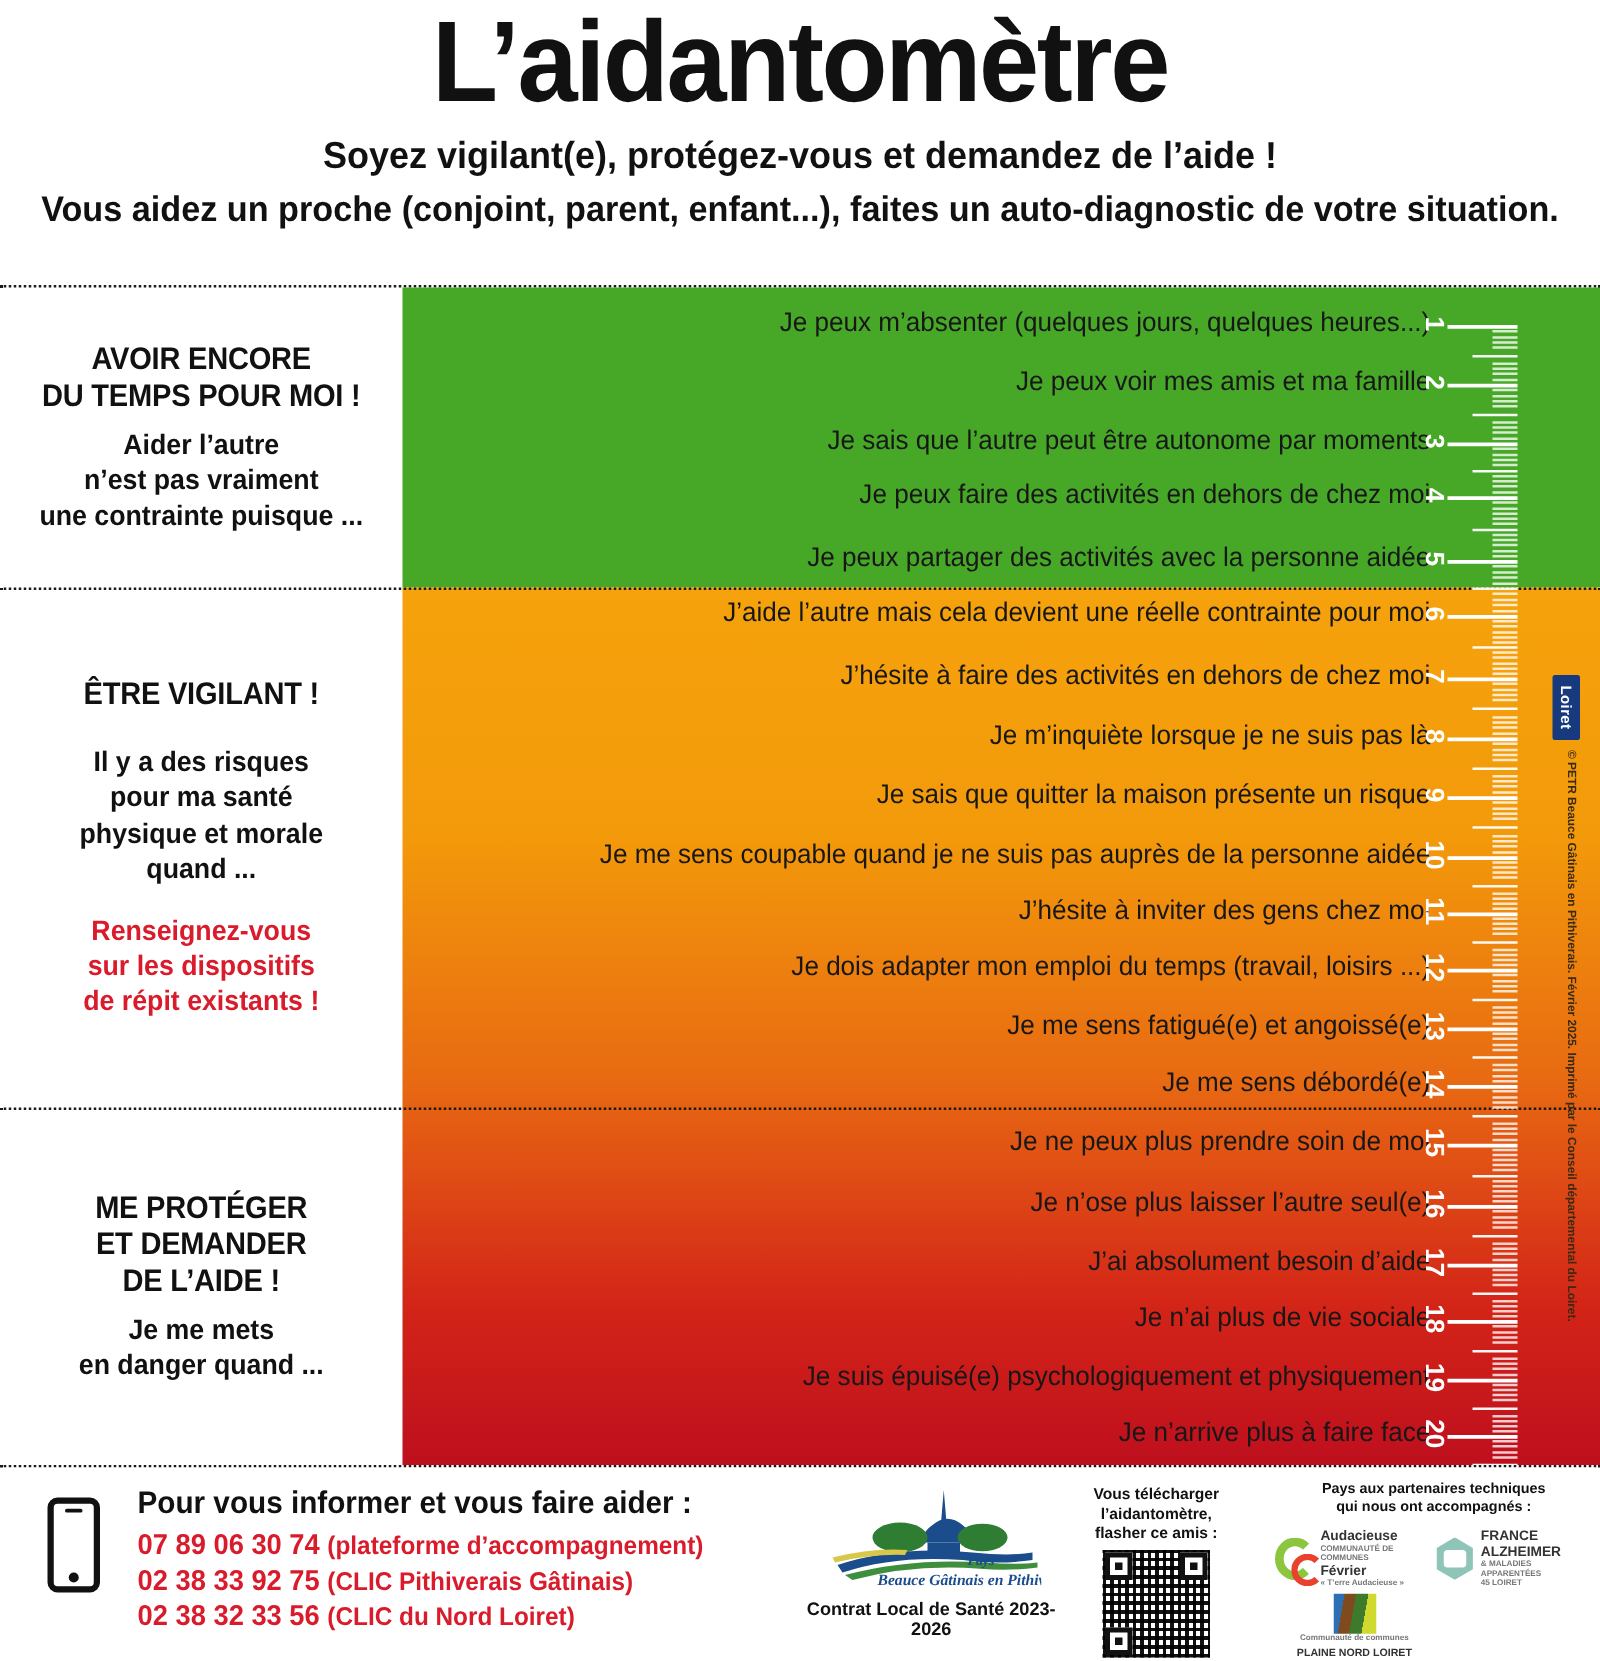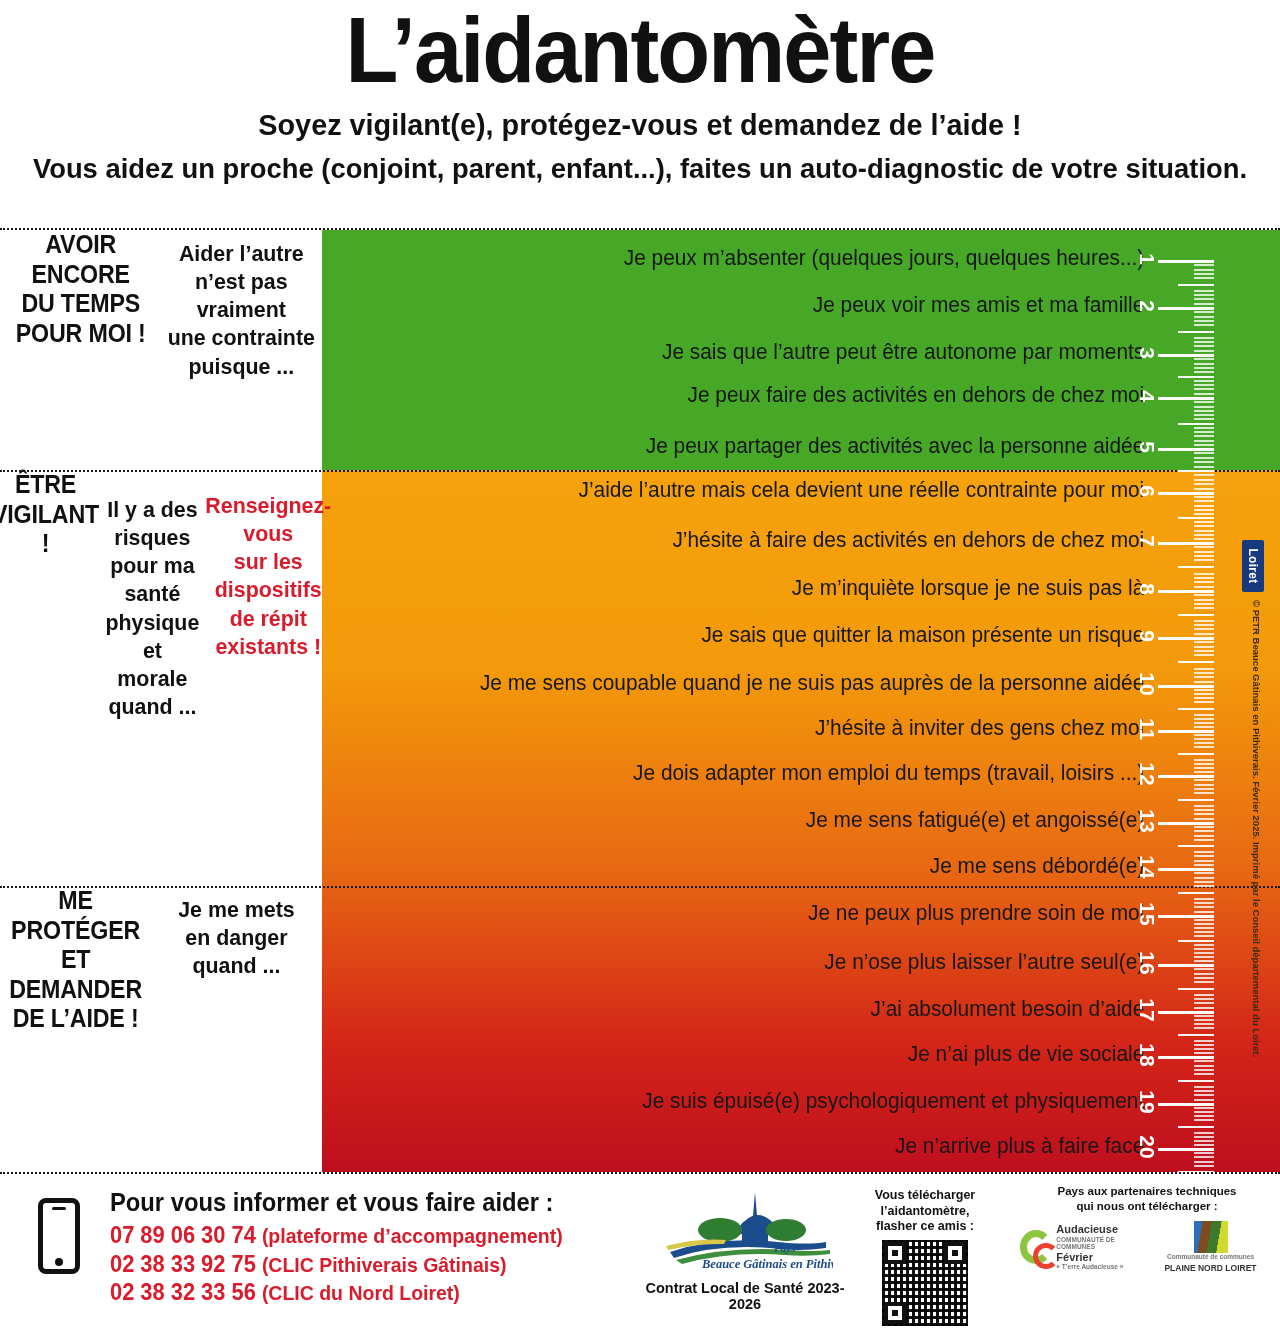--- a/index.html
+++ b/index.html
@@ -63,21 +63,21 @@
   }
   .band { position: absolute; left: 0; width: 958px; }
   .band-green  { top: 0;   height: 240px; background: #47A828; }
   .band-hot    { top: 240px; height: 702px;
                  background: linear-gradient(to bottom, #F5A20C 0%, #F39A0A 28%, #E86A12 56%, #D32418 82%, #BE0F1E 100%); }
 
   
   .leftblock {
     position: absolute; left: 0; width: 322px;
     text-align: center; color: #111;
-    display: flex; justify-content: center;
+    display: flex; flex-direction: column; justify-content: center;
   }
   .lb-green  { top: 230px; height: 240px; }
   .lb-orange { top: 470px; height: 416px; }
   .lb-red    { top: 886px; height: 286px; }
 
   .lb-title {
     font-size: 25px; font-weight: 700; line-height: 1.18;
     letter-spacing: -0.2px;
     transform: scaleX(0.93);
   }
@@ -619,34 +619,43 @@
       <div class="qr-code">
         <div class="qr-eye tl"></div>
         <div class="qr-eye tr"></div>
         <div class="qr-eye bl"></div>
       </div>
     </div>
 
     <div class="partners">
       <div class="partners-title">
         <div>Pays aux partenaires techniques</div>
-        <div>qui nous ont télécharger :</div>
+        <div>qui nous ont accompagnés :</div>
       </div>
       <div class="plogos">
 
         <div class="plogo">
           <div class="mark-cc"></div>
           <div class="plogo-txt">
             <span class="big">Audacieuse</span>
             <span class="sm">COMMUNAUTÉ DE COMMUNES</span>
             <span class="big">Février</span>
             <span class="sm">« T’erre Audacieuse »</span>
           </div>
         </div>
 
+        <div class="plogo">
+          <div class="mark-fa"></div>
+          <div class="plogo-txt">
+            <span class="big">FRANCE</span>
+            <span class="big">ALZHEIMER</span>
+            <span class="sm">&amp; MALADIES APPARENTÉES</span>
+            <span class="sm">45 LOIRET</span>
+          </div>
+        </div>
 
         <div class="plogo">
           <div class="pcol">
             <div class="mark-pnl"></div>
             <div class="plogo-txt" style="text-align:center">
               <span class="sm">Communauté de communes</span>
             </div>
             <div class="plogo-caption">PLAINE NORD LOIRET</div>
           </div>
         </div>

